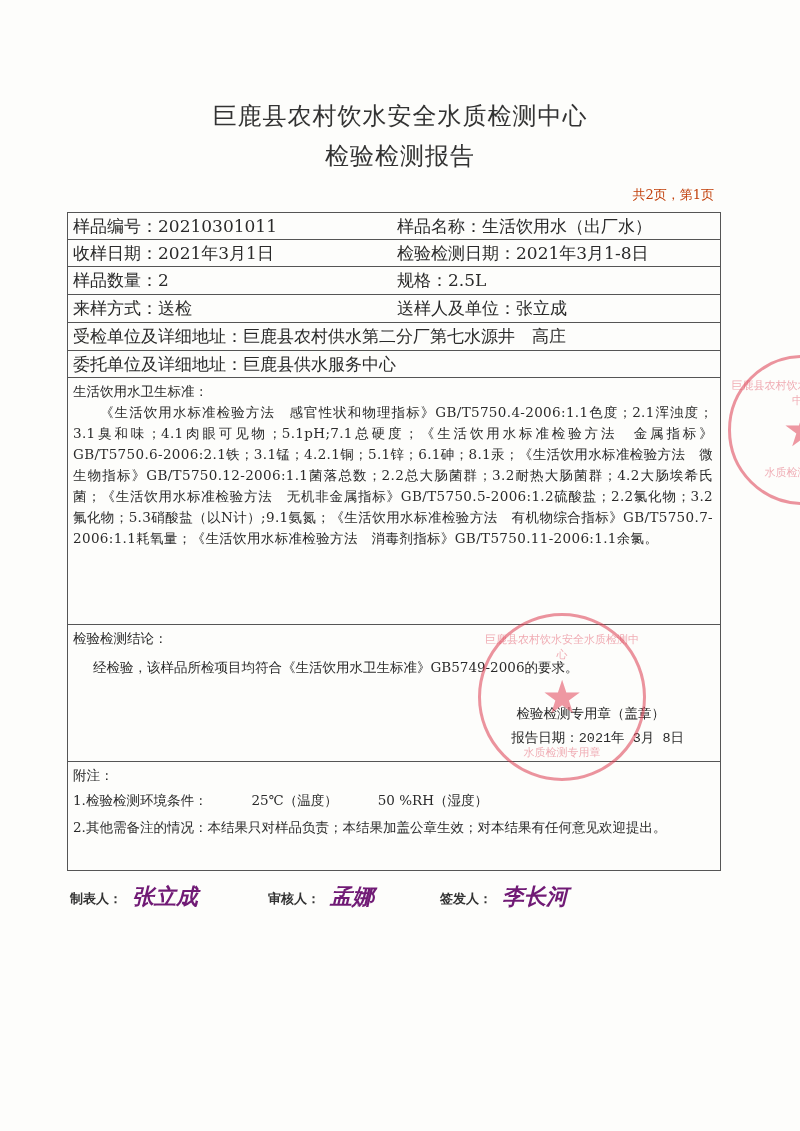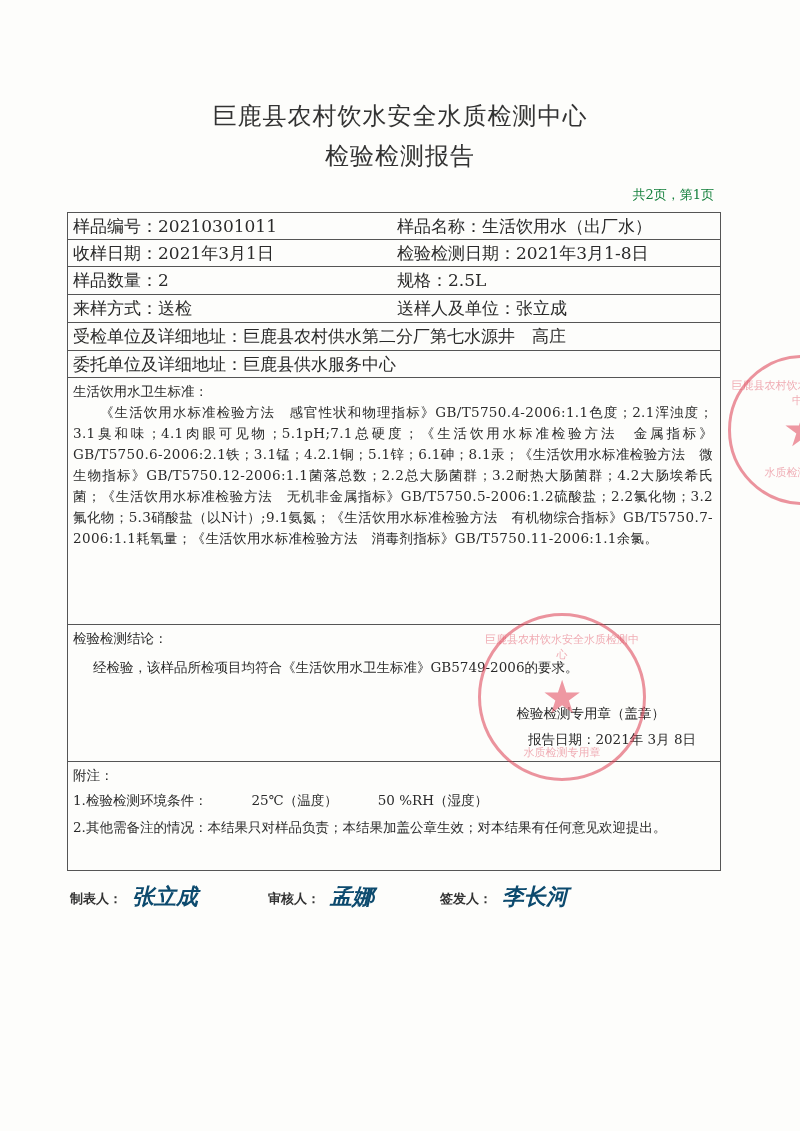--- a/index.html
+++ b/index.html
@@ -14,21 +14,21 @@
   .title {
     position: absolute; left: 0; width: 800px; text-align: center;
     font-family: "DejaVu Sans", "Liberation Sans", sans-serif;
     color: #333;
     letter-spacing: 1px;
   }
   .title.t1 { top: 100px; font-size: 24px; }
   .title.t2 { top: 140px; font-size: 24px; }
   .page-count {
     position: absolute; top: 186px; right: 86px;
-    font-size: 13px; color: #15803d;
+    font-size: 13px; color: #c2410c;
   }
   .report-table {
     position: absolute; left: 67px; top: 212px;
     width: 654px; height: 659px;
     border: 1.5px solid #555;
     box-sizing: border-box;
   }
   .row {
     position: absolute; left: 0; width: 100%;
     border-bottom: 1.3px solid #555;
@@ -52,34 +52,34 @@
   .sec-title { line-height: 22px; }
   .methods {
     line-height: 21px;
     text-indent: 2em;
     letter-spacing: 0.35px;
     margin-right: 2px;
     text-align: justify;
   }
   .conclusion-text { margin-top: 7px; padding-left: 20px; line-height: 22px; }
   .seal-label { position: absolute; right: 55px; top: 78px; line-height: 20px; }
-  .report-date { position: absolute; right: 24px; top: 104px; line-height: 20px; }
+  .report-date { position: absolute; right: 36px; top: 104px; line-height: 20px; font-family: Liberation Mono, monospace; }
   .note-line { line-height: 28px; }
   .note-line .gap1 { display: inline-block; width: 44px; }
   .note-line .gap2 { display: inline-block; width: 40px; }
   .signatures {
     position: absolute; top: 882px; left: 70px; width: 640px; height: 40px;
     font-family: "DejaVu Sans", "Liberation Sans", sans-serif;
     font-size: 13px; font-weight: bold; color: #333;
   }
   .sig-label { position: absolute; top: 8px; }
   .sig-hand {
     position: absolute; top: 0px;
     font-family: "DejaVu Serif", serif; font-style: italic;
-    color: #0c4a6e; font-size: 22px;
+    color: #701a75; font-size: 22px;
   }
   .stamp {
     position: absolute; border-radius: 50%;
     border: 3px solid rgba(220, 60, 80, 0.55);
     box-sizing: border-box;
   }
   .stamp .star {
     position: absolute; left: 50%; top: 50%;
     transform: translate(-50%, -50%);
     color: rgba(225, 70, 90, 0.55);

